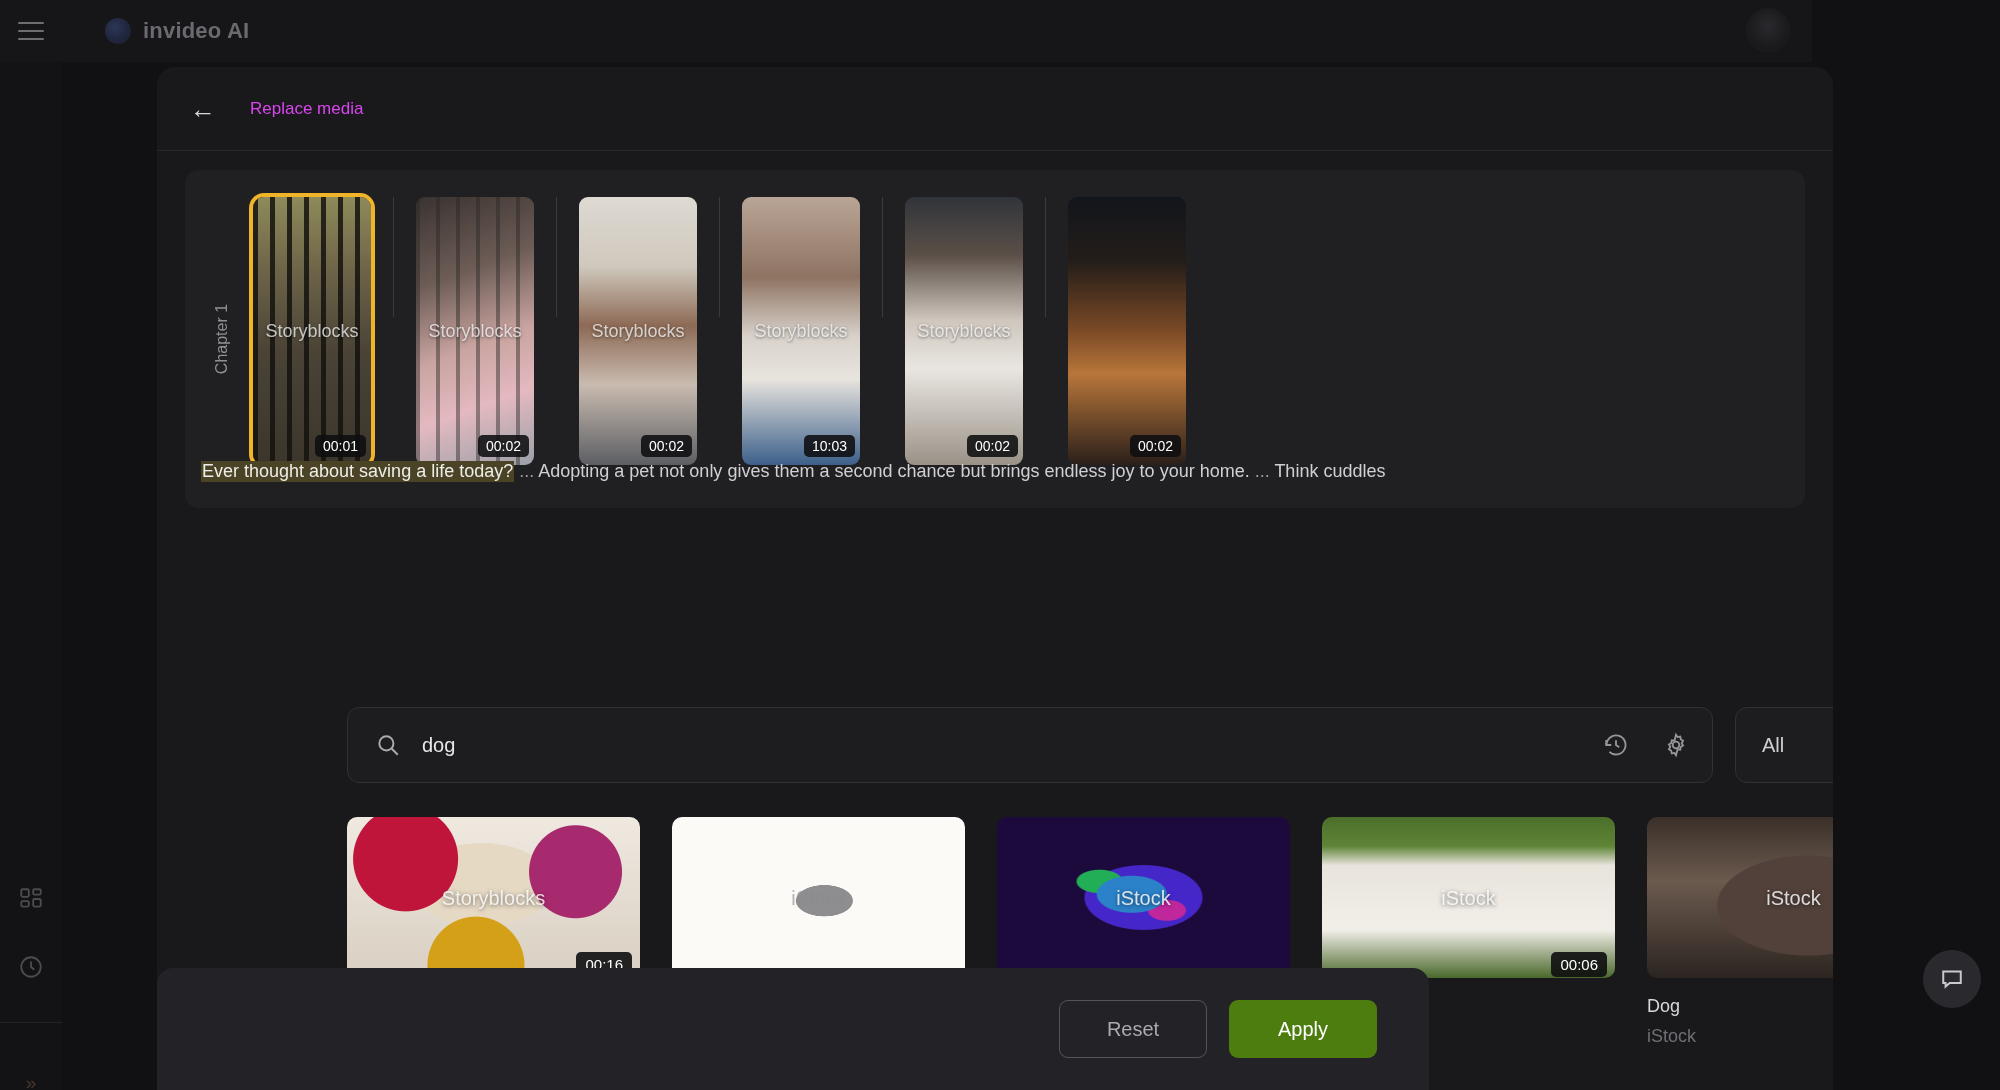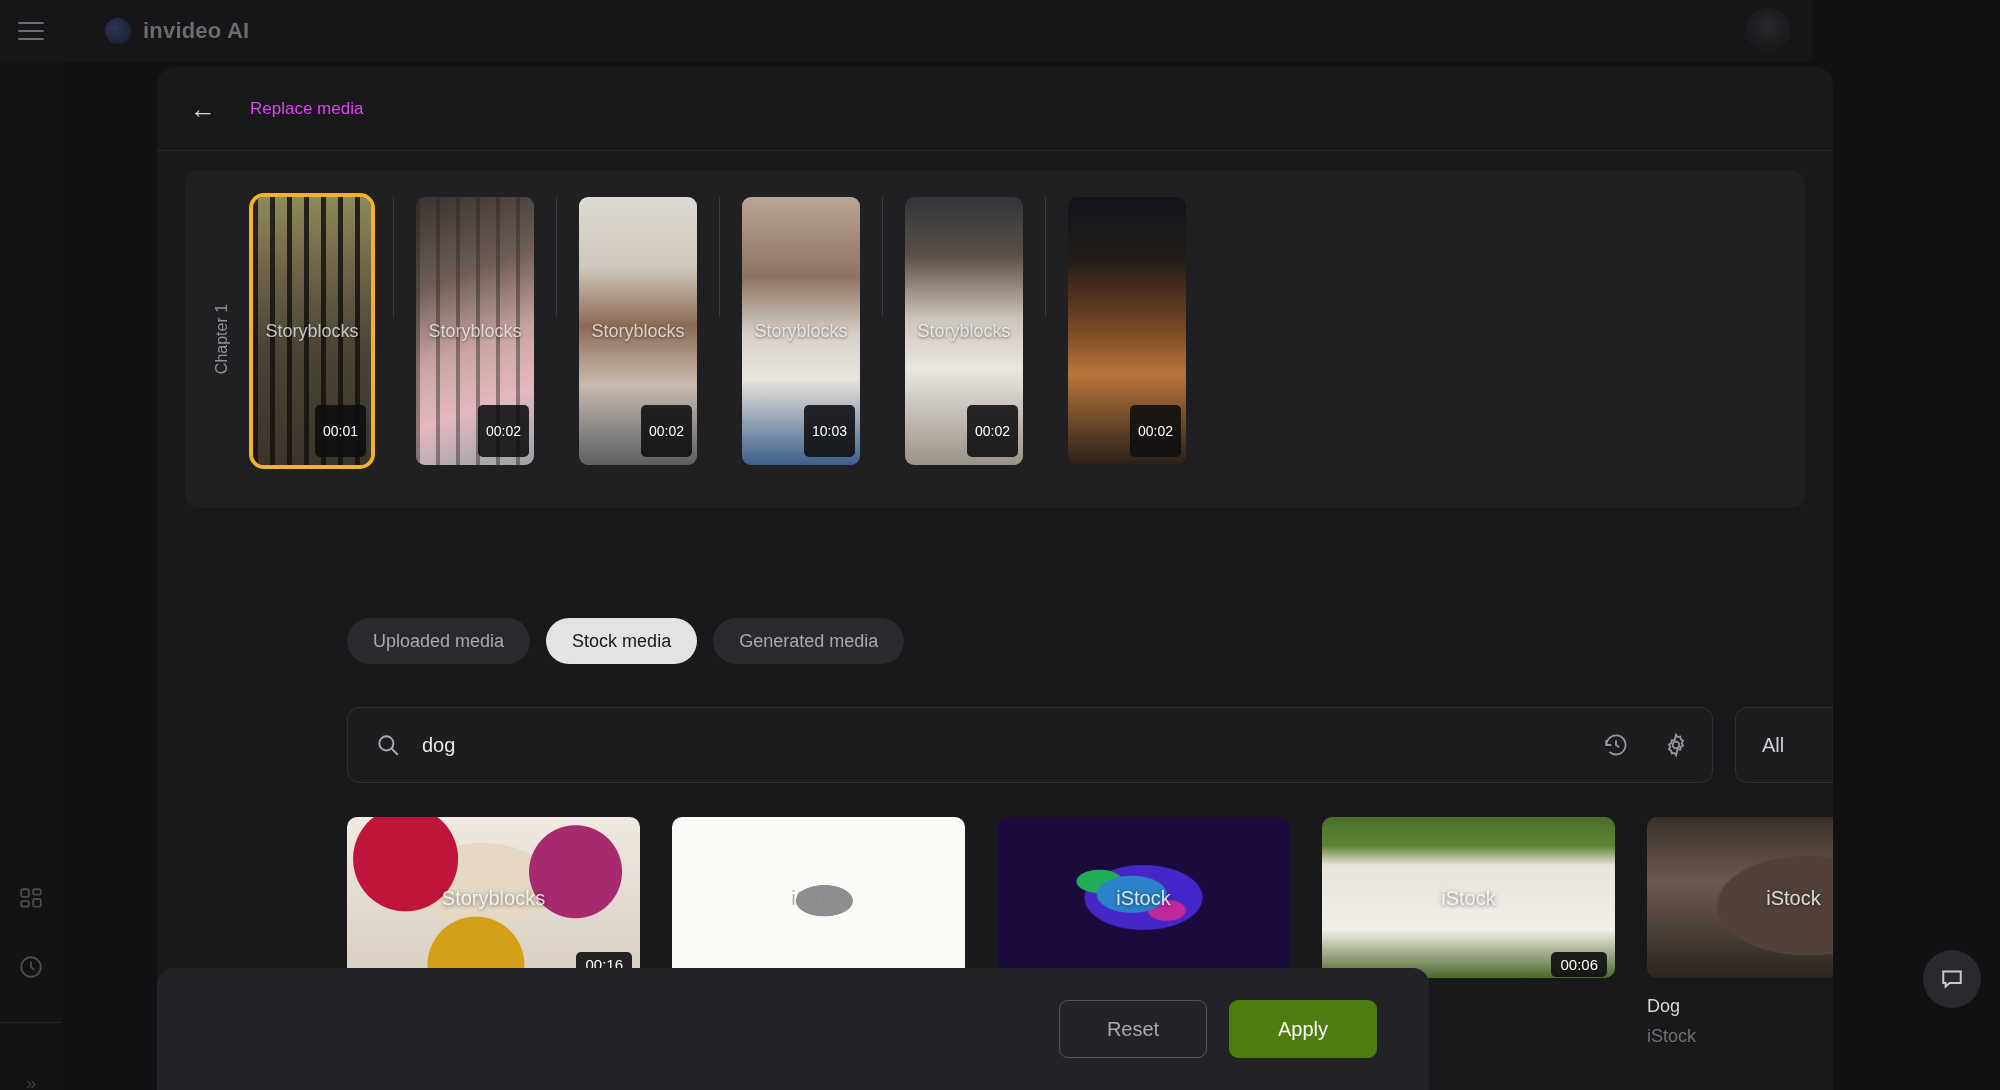--- a/index.html
+++ b/index.html
@@ -74,21 +74,21 @@
     cursor: pointer; flex: none;
   }
   .clip.selected { outline: 4px solid #f0b429; outline-offset: 0; border-radius: 11px; }
   .clip .wm {
     position: absolute; left: 0; right: 0; top: 50%; transform: translateY(-50%);
     text-align: center; color: rgba(255,255,255,.72); font-size: 18px;
     text-shadow: 0 1px 3px rgba(0,0,0,.5); pointer-events: none;
   }
   .clip .dur {
     position: absolute; right: 5px; bottom: 8px; background: rgba(14,14,16,.88);
-    color: #fff; font-size: 14px; padding: 18px 8px; border-radius: 5px;
+    color: #fff; font-size: 14px; padding: 3px 8px; border-radius: 5px;
   }
   .clip-gap { width: 1px; height: 120px; background: #3a3a3f; margin: 0 22px; flex: none; }
   .caption-row {
     position: absolute; left: 16px; right: 10px; bottom: 26px; font-size: 18px;
     color: #d0d0d4; white-space: nowrap; overflow: hidden;
   }
   .caption-row .hl { background: #4a4326; color: #eeeee8; padding: 2px 1px; border-radius: 2px; }
   .caption-row .sep { color: #9b9ba0; }
 
   
@@ -193,25 +193,20 @@
     <div class="rail-expand">»</div>
   </div>
 
   <div class="modal">
 
     <div class="modal-header">
       <div class="back-arrow">←</div>
       <div class="modal-title">Replace media</div>
     </div>
 
-    <div class="type-tabs">
-      <div class="type-tab">Uploaded media</div>
-      <div class="type-tab active">Stock media</div>
-      <div class="type-tab">Generated media</div>
-    </div>
 
     <div class="timeline-panel">
       <div class="chapter-label">
         <span>Chapter 1</span>
       </div>
 
       <div class="strip">
 
         <div class="clip selected">
           <div class="ph" style="background:linear-gradient(180deg,#8e8a5a 0%,#6d6348 28%,#4a4336 58%,#3b352c 100%);"></div>
@@ -251,20 +246,23 @@
         <div class="clip-gap"></div>
 
         <div class="clip">
           <div class="ph" style="background:linear-gradient(180deg,#12151c 0%,#241d19 24%,#7b4a26 50%,#b8763a 66%,#2a1f1a 100%);"></div>
           <div class="wm"></div>
           <div class="dur">00:02</div>
         </div>
 
       </div>
 
+      <div class="caption-row">
+        <span class="hl">Ever thought about saving a life today?</span><span class="sep"> ... </span><span>Adopting a pet not only gives them a second chance but brings endless joy to your home.</span><span class="sep"> ... </span><span>Think cuddles</span>
+      </div>
     </div>
 
     <div class="search-row">
       <div class="search-box">
         <span class="icon-btn" style="width:28px;opacity:.85;">
           <svg viewBox="0 0 24 24" width="26" height="26" fill="none" stroke="#c4c4c9" stroke-width="1.8">
             <circle cx="10.5" cy="10.5" r="6.5"></circle>
               <path d="M15.5 15.5L21 21"></path>
           </svg>
         </span>

